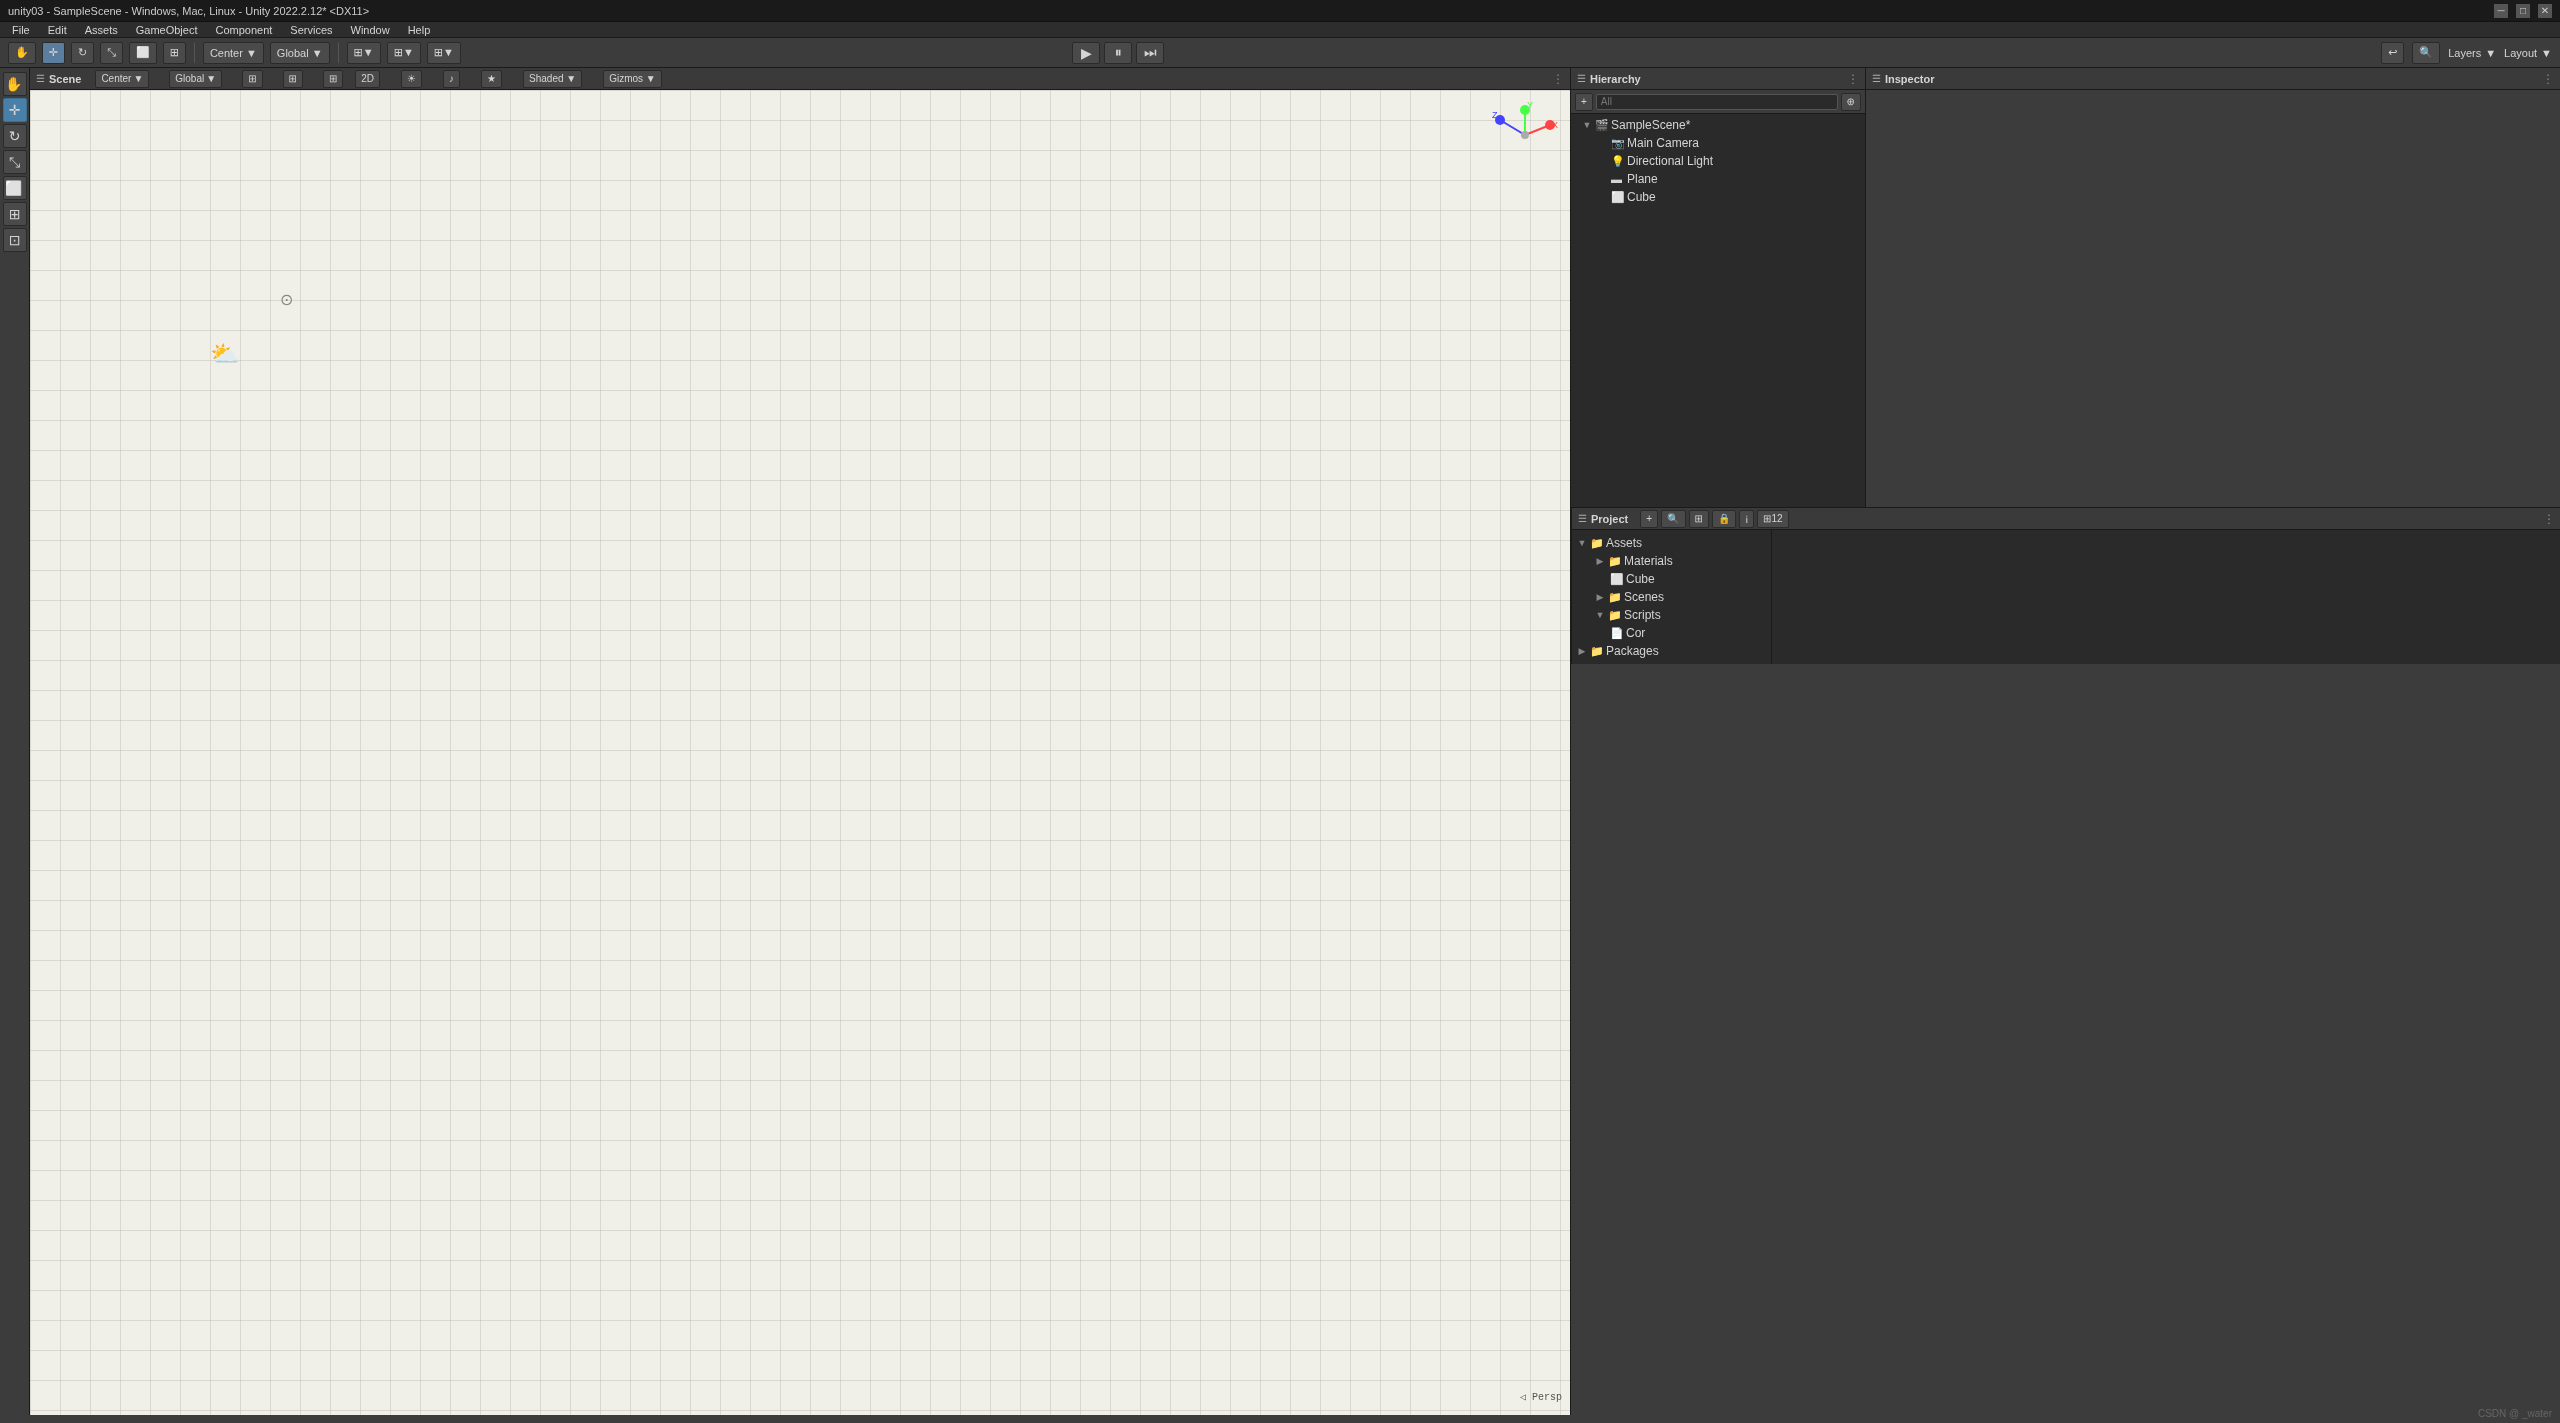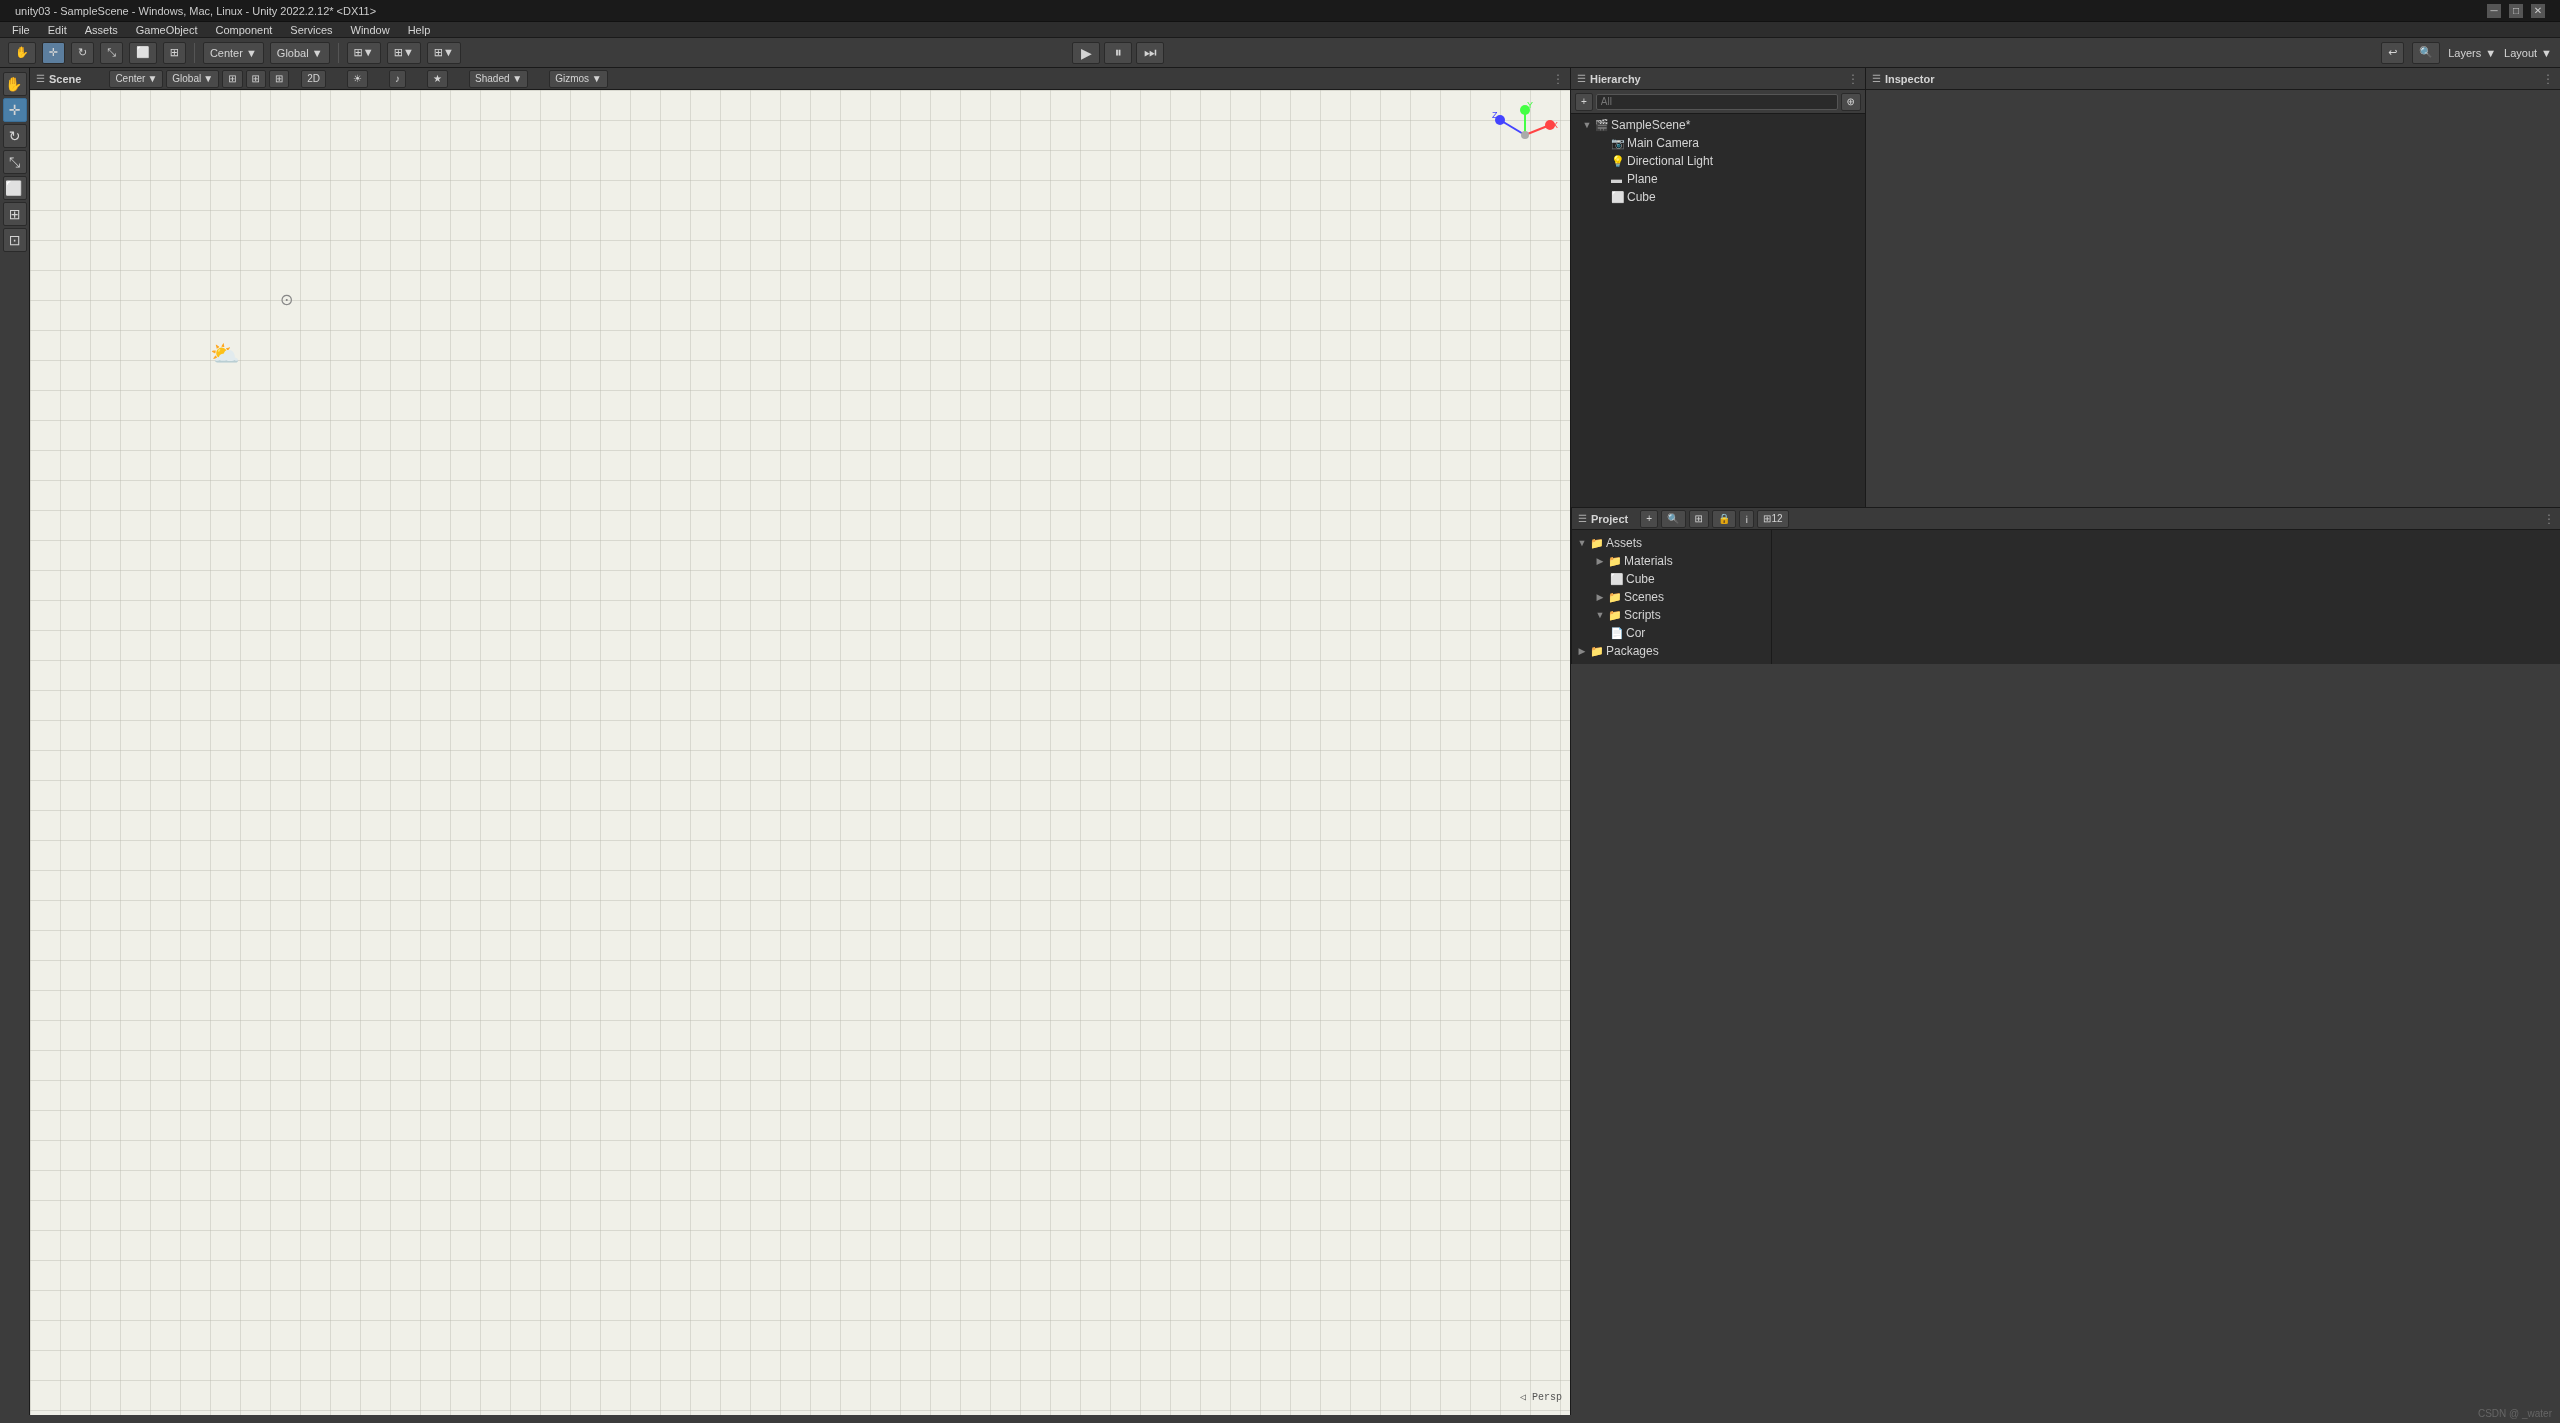--- a/index.html
+++ b/index.html
@@ -14,21 +14,21 @@
       user-select: none;
     }
 
     
     .title-bar {
       height: 22px;
       background: #1a1a1a;
       display: flex;
       align-items: center;
       justify-content: space-between;
-      padding: 0 15px;
+      padding: 0 8px;
       border-bottom: 1px solid #111;
     }
     .title-bar-text {
       font-size: 11px;
       color: #ccc;
     }
     .title-bar-controls {
       display: flex;
       gap: 8px;
     }
@@ -180,22 +180,22 @@
       color: #aaa;
     }
     .panel-title {
       font-size: 11px;
       color: #d4d4d4;
       font-weight: 600;
     }
     .panel-header-tools {
       display: flex;
       align-items: center;
-      gap: 3px;
-      margin-left: 24px;
+      gap: 20px;
+      margin-left: 10px;
     }
     .small-btn {
       height: 18px;
       padding: 0 5px;
       background: #4a4a4a;
       border: 1px solid #2a2a2a;
       color: #d4d4d4;
       font-size: 10px;
       cursor: pointer;
       display: flex;

